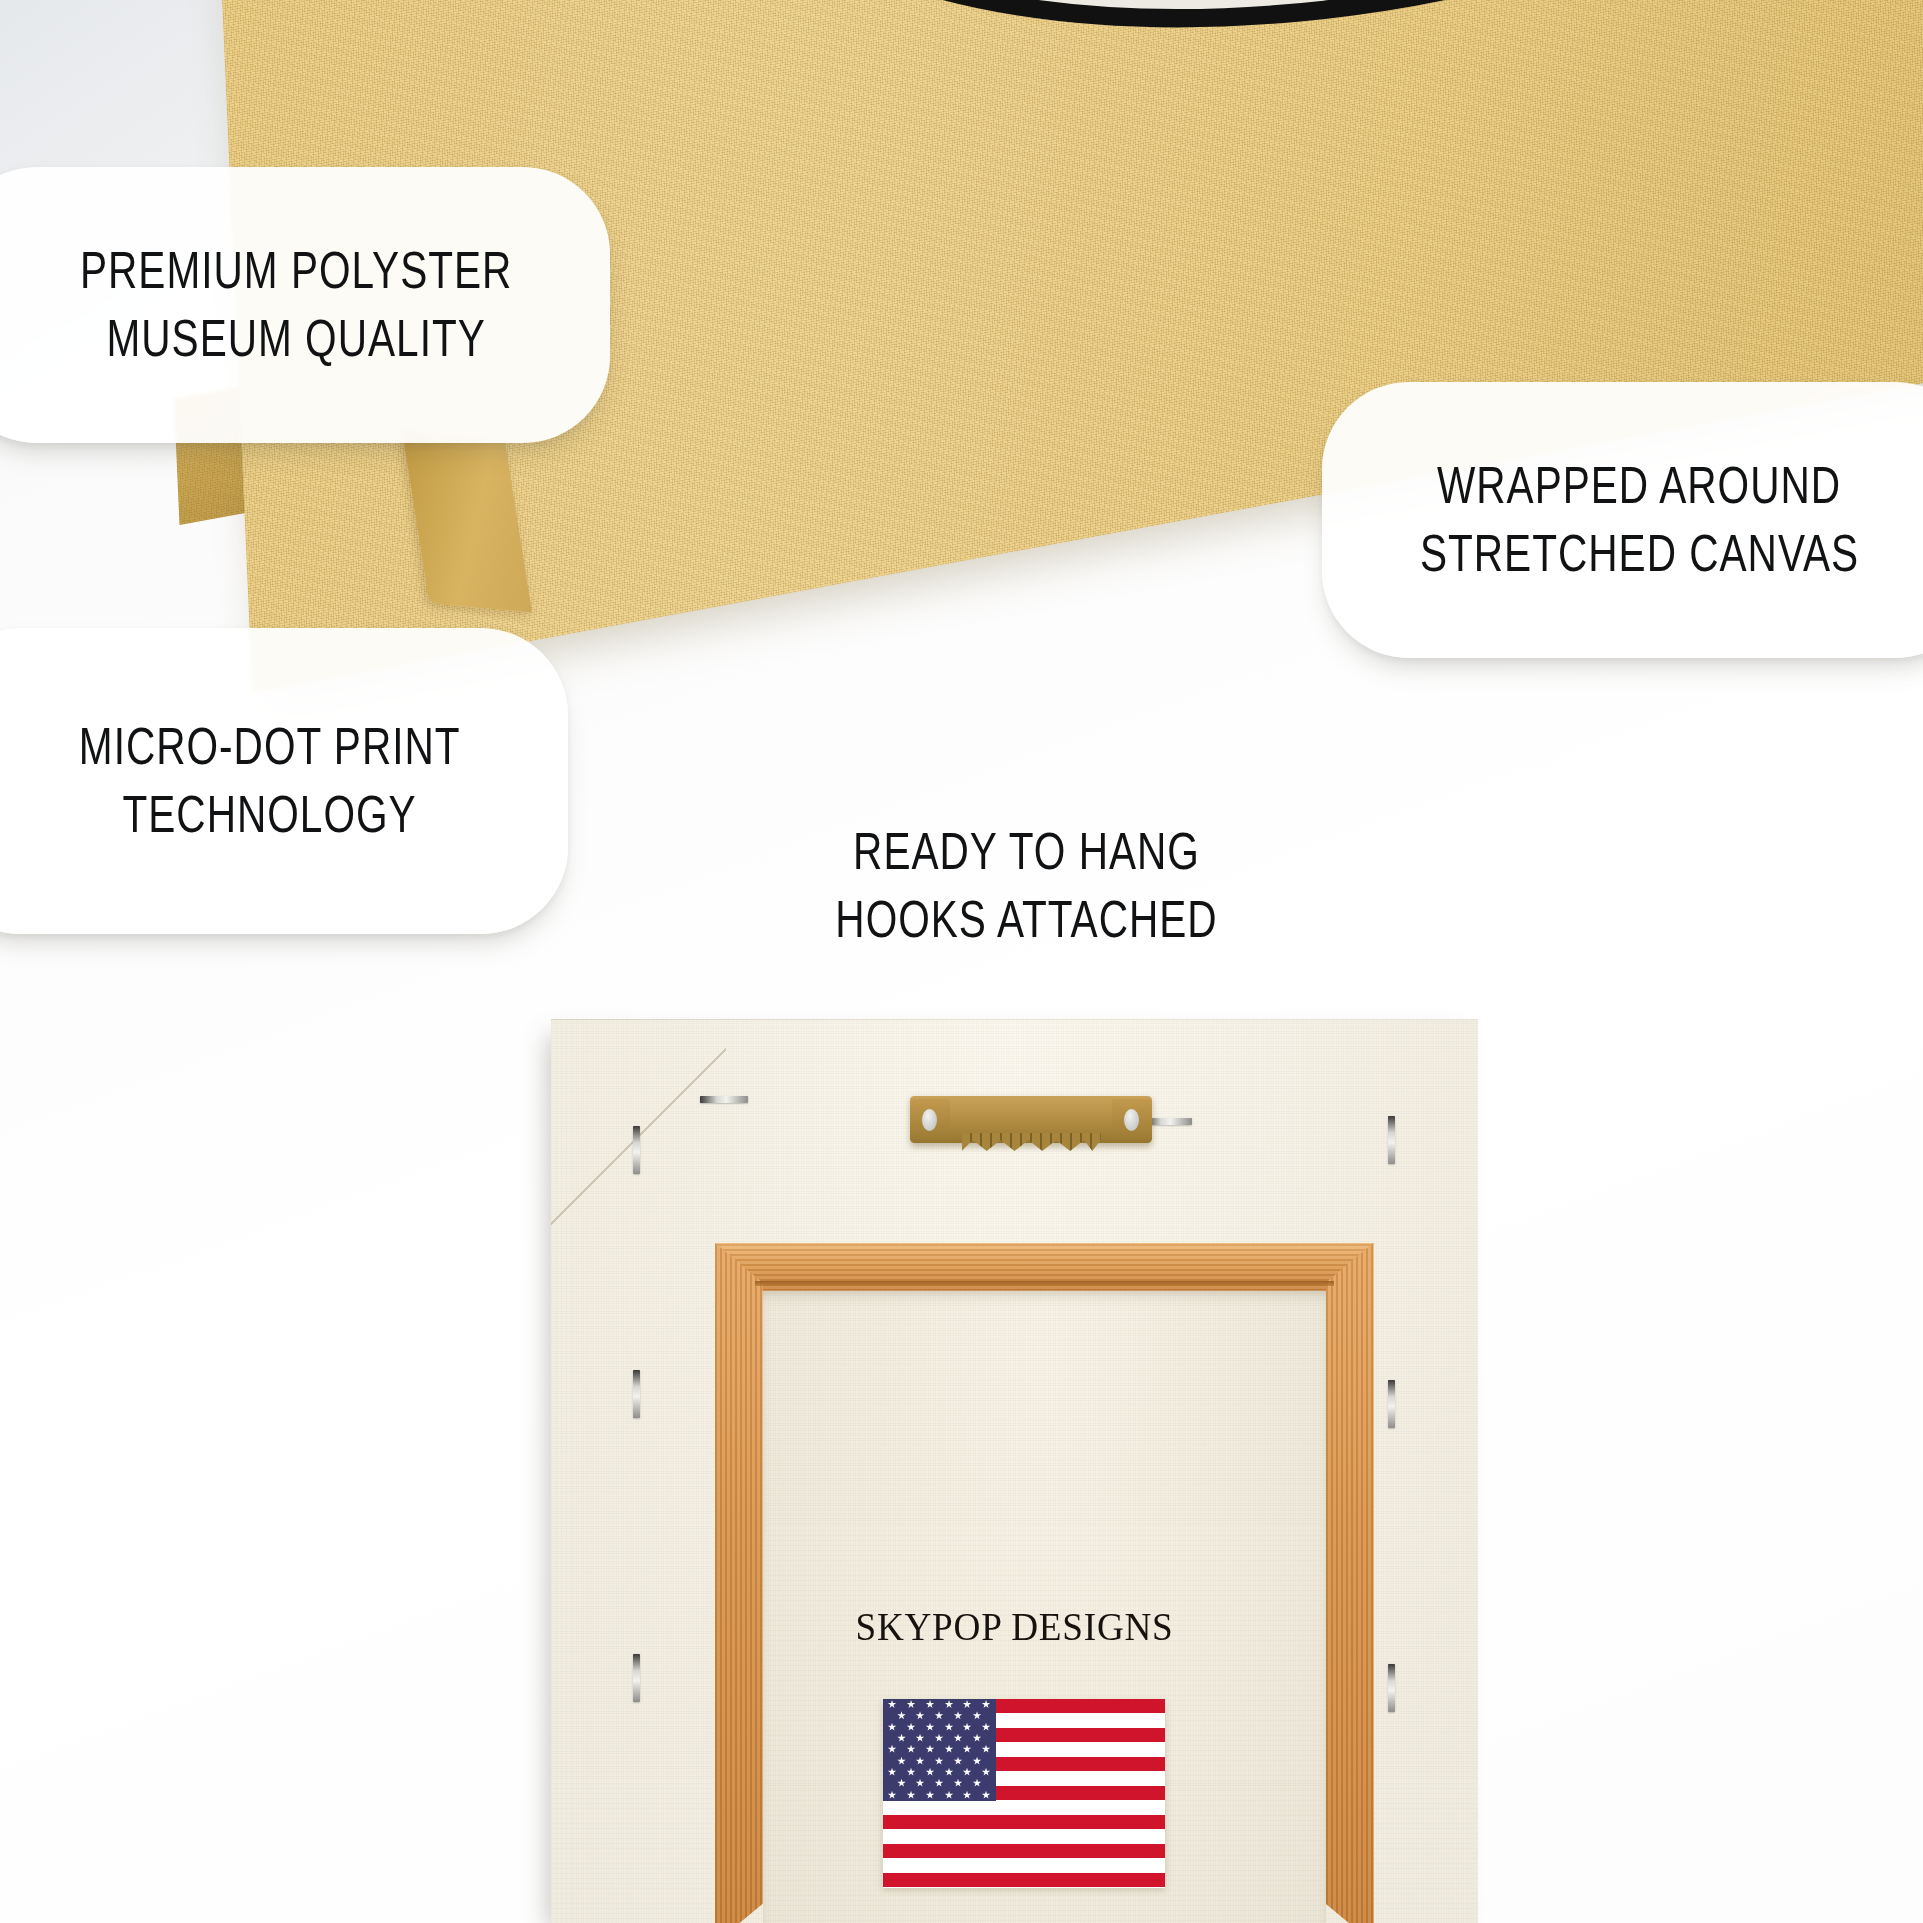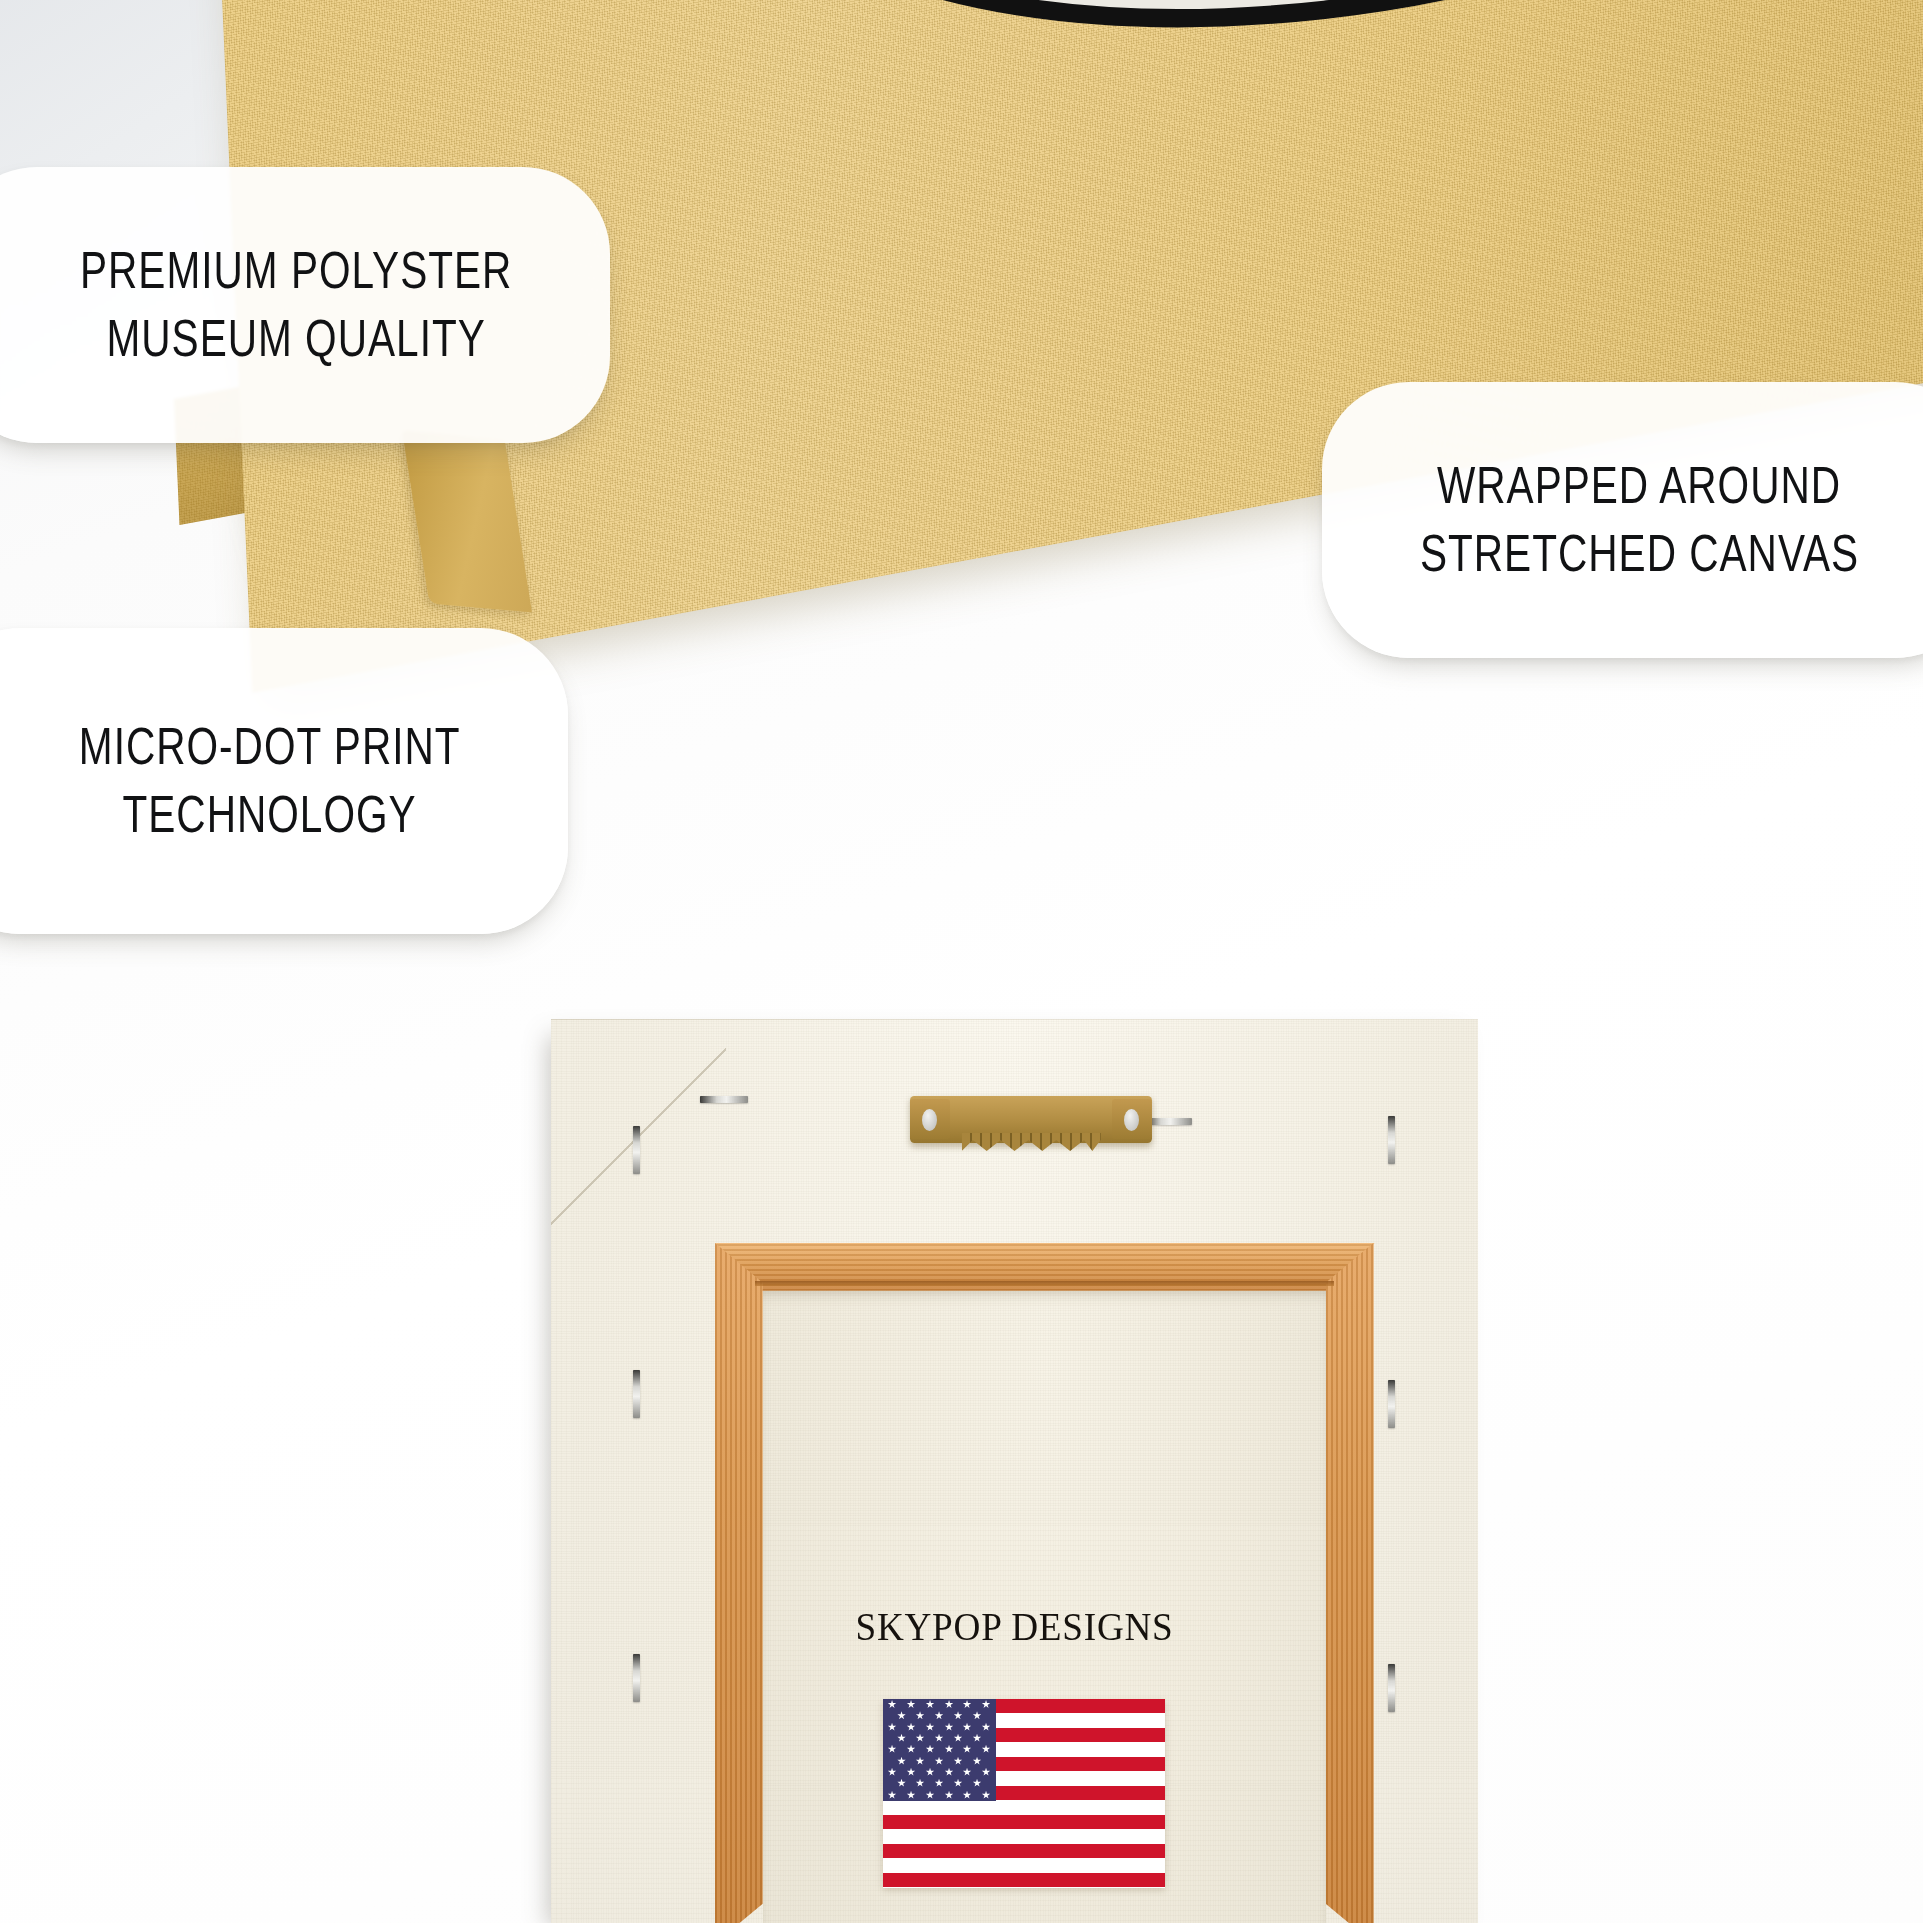--- a/index.html
+++ b/index.html
@@ -278,20 +278,24 @@
   <div class="pill" id="pill-micro">
     <div class="pill-line">MICRO-DOT PRINT</div>
     <div class="pill-line">TECHNOLOGY</div>
   </div>
 
   <div class="pill" id="pill-wrapped">
     <div class="pill-line">WRAPPED AROUND</div>
     <div class="pill-line">STRETCHED CANVAS</div>
   </div>
 
+  <div id="caption-hang">
+    <div class="pill-line">READY TO HANG</div>
+    <div class="pill-line">HOOKS ATTACHED</div>
+  </div>
 
   <div class="back-wrap">
     <div class="back-panel">
       <div class="back-panel-grain"></div>
       <div class="fold-top"></div>
       <div class="miter-left"></div>
 
       <div class="staple staple-h" style="left:149px;  top:77px;"></div>
       <div class="staple staple-h" style="left:593px;  top:99px;"></div>
       <div class="staple staple-v" style="left:82px;   top:107px;"></div>

